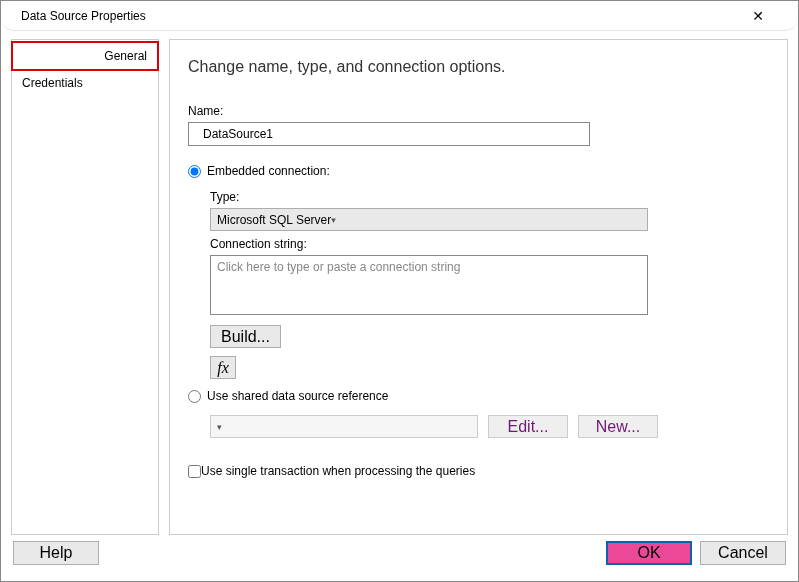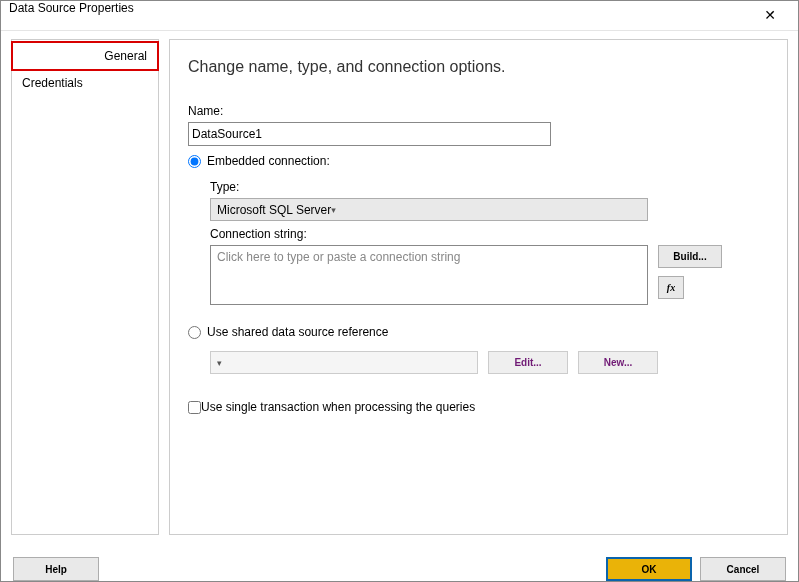--- a/index.html
+++ b/index.html
@@ -14,22 +14,24 @@
     width: 799px;
     height: 582px;
     border: 1px solid #888;
     display: flex;
     flex-direction: column;
     background: #fff;
   }
   .titlebar {
     height: 30px;
     display: flex;
-    padding: 0 8px;
+    align-items: center;
+    padding: 0 20px;
     border-bottom: 1px solid #e5e5e5;
+    border-radius: 13px;
   }
   .titlebar-title {
     flex: 1;
     font-size: 12px;
   }
   .titlebar-close {
     width: 40px;
     height: 28px;
     display: flex;
     align-items: center;
@@ -70,27 +72,27 @@
   }
   .heading {
     font-size: 16px;
     color: #333;
     margin-bottom: 28px;
   }
   .field-label {
     margin-bottom: 4px;
   }
   .text-input {
-    width: 363px;
+    width: 402px;
     height: 24px;
     border: 1px solid #888;
-    padding: 2px 3px;
+    padding: 2px 14px;
     font-family: inherit;
     font-size: 12px;
-    margin-bottom: 8px;
+    margin-bottom: 18px;
   }
   .radio-row {
     display: flex;
     align-items: center;
     gap: 6px;
     margin-bottom: 6px;
   }
   .radio-row input[type=radio] {
     margin: 0;
   }
@@ -125,20 +127,21 @@
   }
   .chev {
     font-size: 9px;
     color: #555;
   }
   .conn-row {
     display: flex;
     align-items: flex-start;
     gap: 10px;
     margin-top: 0;
+    flex-direction: column;
   }
   .conn-text {
     width: 438px;
     height: 60px;
     border: 1px solid #888;
     padding: 4px 6px;
     font-family: inherit;
     font-size: 12px;
     resize: none;
     color: #000;
@@ -148,28 +151,27 @@
     display: flex;
     flex-direction: column;
     gap: 8px;
   }
   .btn {
     height: 23px;
     min-width: 64px;
     border: 1px solid #adadad;
     background: #e9e9e9;
     font-family: inherit;
-    font-size: 10px;
+    font-size: 16px;
     padding: 0 10px;
     cursor: pointer;
     text-align: center;
     display: inline-flex;
     align-items: center;
     justify-content: center;
-    font-weight: bold;
   }
   .btn.small { min-width: 26px; width: 26px; padding: 0; font-style: italic; font-family: Georgia, serif; }
   .btn.disabled {
     color: #701a75;
     border-color: #ccc;
     background: #efefef;
     cursor: default;
   }
   .shared-row {
     display: flex;
@@ -186,28 +188,28 @@
   .check-row {
     display: flex;
     align-items: center;
     gap: 0;
     margin-top: 26px;
   }
   .check-row input[type=checkbox] { margin: 0; }
   .footer {
     height: 40px;
     display: flex;
-    align-items: flex-end;
-    padding: 0 12px 0 12px;
+    align-items: flex-start;
+    padding: 0 12px 14px 12px;
     gap: 8px;
   }
   .footer .btn { min-width: 86px; height: 24px; }
   .btn.primary {
     border: 2px solid #0a64ad;
-    background: #eab308;
+    background: #ec4899;
     height: 24px;
   }
 </style>
 </head>
 <body>
 
 <div class="window">
 
   <div class="titlebar">
     <div class="titlebar-title">Data Source Properties</div>
@@ -251,21 +253,21 @@
         <div class="sub-label">Connection string:</div>
         <div class="conn-row">
           <textarea class="conn-text" placeholder="Click here to type or paste a connection string" style=""></textarea>
           <div class="side-buttons">
             <button class="btn">Build...</button>
             <button class="btn small">fx</button>
           </div>
         </div>
       </div>
 
-      <div class="radio-row" style="margin-top:20px">
+      <div class="radio-row" style="margin-top:10px">
         <input type="radio" name="conn" style="">
         <span>Use shared data source reference</span>
       </div>
 
       <div class="shared-row">
         <div class="select disabled shared-select">
           <span></span>
           <span class="chev">▾</span>
         </div>
         <button class="btn wide disabled">Edit...</button>

